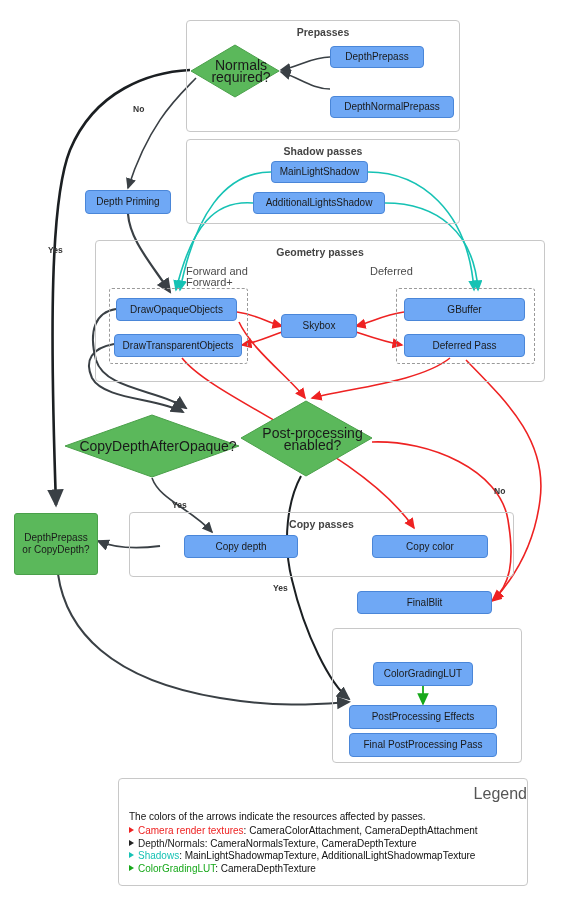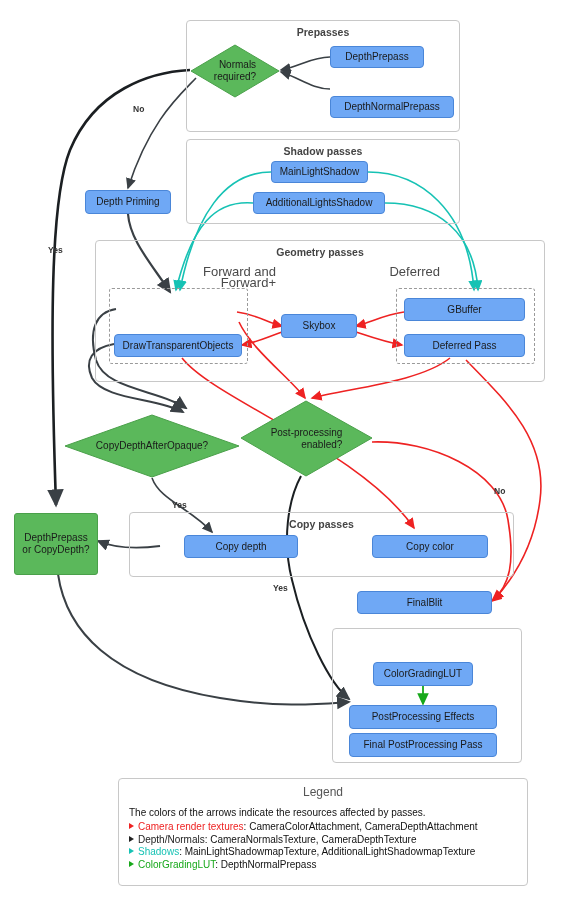--- a/index.html
+++ b/index.html
@@ -48,23 +48,23 @@
     color: #555555;
   }
   .dashed-box {
     position: absolute;
     border: 1.4px dashed #9a9a9a;
     border-radius: 3px;
     box-sizing: border-box;
   }
   .sub-label {
     position: absolute;
-    font-size: 13px;
+    font-size: 11px;
     color: #4a4a4a;
-    text-align: right;
+    text-align: left;
     line-height: 11px;
     white-space: pre-line;
   }
   .node {
     position: absolute;
     box-sizing: border-box;
     display: flex;
     align-items: center;
     justify-content: center;
     text-align: center;
@@ -80,28 +80,28 @@
   .node.green-rect {
     background: #5BB85B;
     border: 1px solid #4aa04a;
     border-radius: 3px;
   }
   .diamond-wrap {
     position: absolute;
   }
   .diamond-wrap .dtext {
     position: absolute;
-    left: 0; top: 0;
+    left: 6px; top: 0;
     width: 100%;
     height: 100%;
     display: flex;
     align-items: center;
     justify-content: center;
-    text-align: right;
-    font-size: 10px;
+    text-align: center;
+    font-size: 14px;
     color: #1a1a1a;
     line-height: 12px;
     white-space: pre-line;
   }
   .edge-label {
     position: absolute;
     font-size: 8.5px;
     font-weight: bold;
     color: #333333;
     white-space: nowrap;
@@ -112,22 +112,22 @@
     left: 118px;
     top: 778px;
     width: 410px;
     height: 108px;
     border: 1px solid #c8c8c8;
     border-radius: 4px;
     box-sizing: border-box;
     background: #ffffff;
   }
   #legend-title {
-    text-align: center;
-    font-size: 12px;
+    text-align: right;
+    font-size: 16px;
     color: #555555;
     margin-top: 6px;
   }
   #legend-intro {
     font-size: 10px;
     color: #111111;
     margin: 8px 0 3px 10px;
   }
   .legend-row {
     font-size: 10px;
@@ -263,20 +263,23 @@
   </div>
 
   <div class="node blue" style="left:253px; top:192px; width:132px; height:22px;">
     <span>AdditionalLightsShadow</span>
   </div>
 
   <div class="node blue" style="left:85px; top:190px; width:86px; height:24px;">
     <span>Depth Priming</span>
   </div>
 
+  <div class="node blue" style="left:116px; top:298px; width:121px; height:23px;">
+    <span>DrawOpaqueObjects</span>
+  </div>
 
   <div class="node blue" style="left:114px; top:334px; width:128px; height:23px;">
     <span>DrawTransparentObjects</span>
   </div>
 
   <div class="node blue" style="left:281px; top:314px; width:76px; height:24px;">
     <span>Skybox</span>
   </div>
 
   <div class="node blue" style="left:404px; top:334px; width:121px; height:23px;">
@@ -337,17 +340,17 @@
   <div class="edge-label" style="left:273px; top:583px;">Yes</div>
   <div class="edge-label" style="left:494px; top:486px;">No</div>
 
   <div id="legend-box">
     <div id="legend-title">Legend</div>
     <div id="legend-intro">The colors of the arrows indicate the resources affected by passes.</div>
     <div id="legend-rows">
         <div class="legend-row"><span class="legend-arrow" style="color: rgb(238, 34, 34);"></span><span class="legend-key" style="color: rgb(238, 34, 34);">Camera render textures</span><span>: CameraColorAttachment, CameraDepthAttachment</span></div>
         <div class="legend-row"><span class="legend-arrow" style="color: rgb(34, 34, 34);"></span><span class="legend-key" style="color: rgb(34, 34, 34);">Depth/Normals</span><span>: CameraNormalsTexture, CameraDepthTexture</span></div>
         <div class="legend-row"><span class="legend-arrow" style="color: rgb(22, 194, 180);"></span><span class="legend-key" style="color: rgb(22, 194, 180);">Shadows</span><span>: MainLightShadowmapTexture, AdditionalLightShadowmapTexture</span></div>
-        <div class="legend-row"><span class="legend-arrow" style="color: rgb(23, 168, 26);"></span><span class="legend-key" style="color: rgb(23, 168, 26);">ColorGradingLUT</span><span>: DepthNormalPrepass</span></div>
+        <div class="legend-row"><span class="legend-arrow" style="color: rgb(23, 168, 26);"></span><span class="legend-key" style="color: rgb(23, 168, 26);">ColorGradingLUT</span><span>: CameraDepthTexture</span></div>
       </div>
   </div>
 
 </div>
 
 </body></html>

